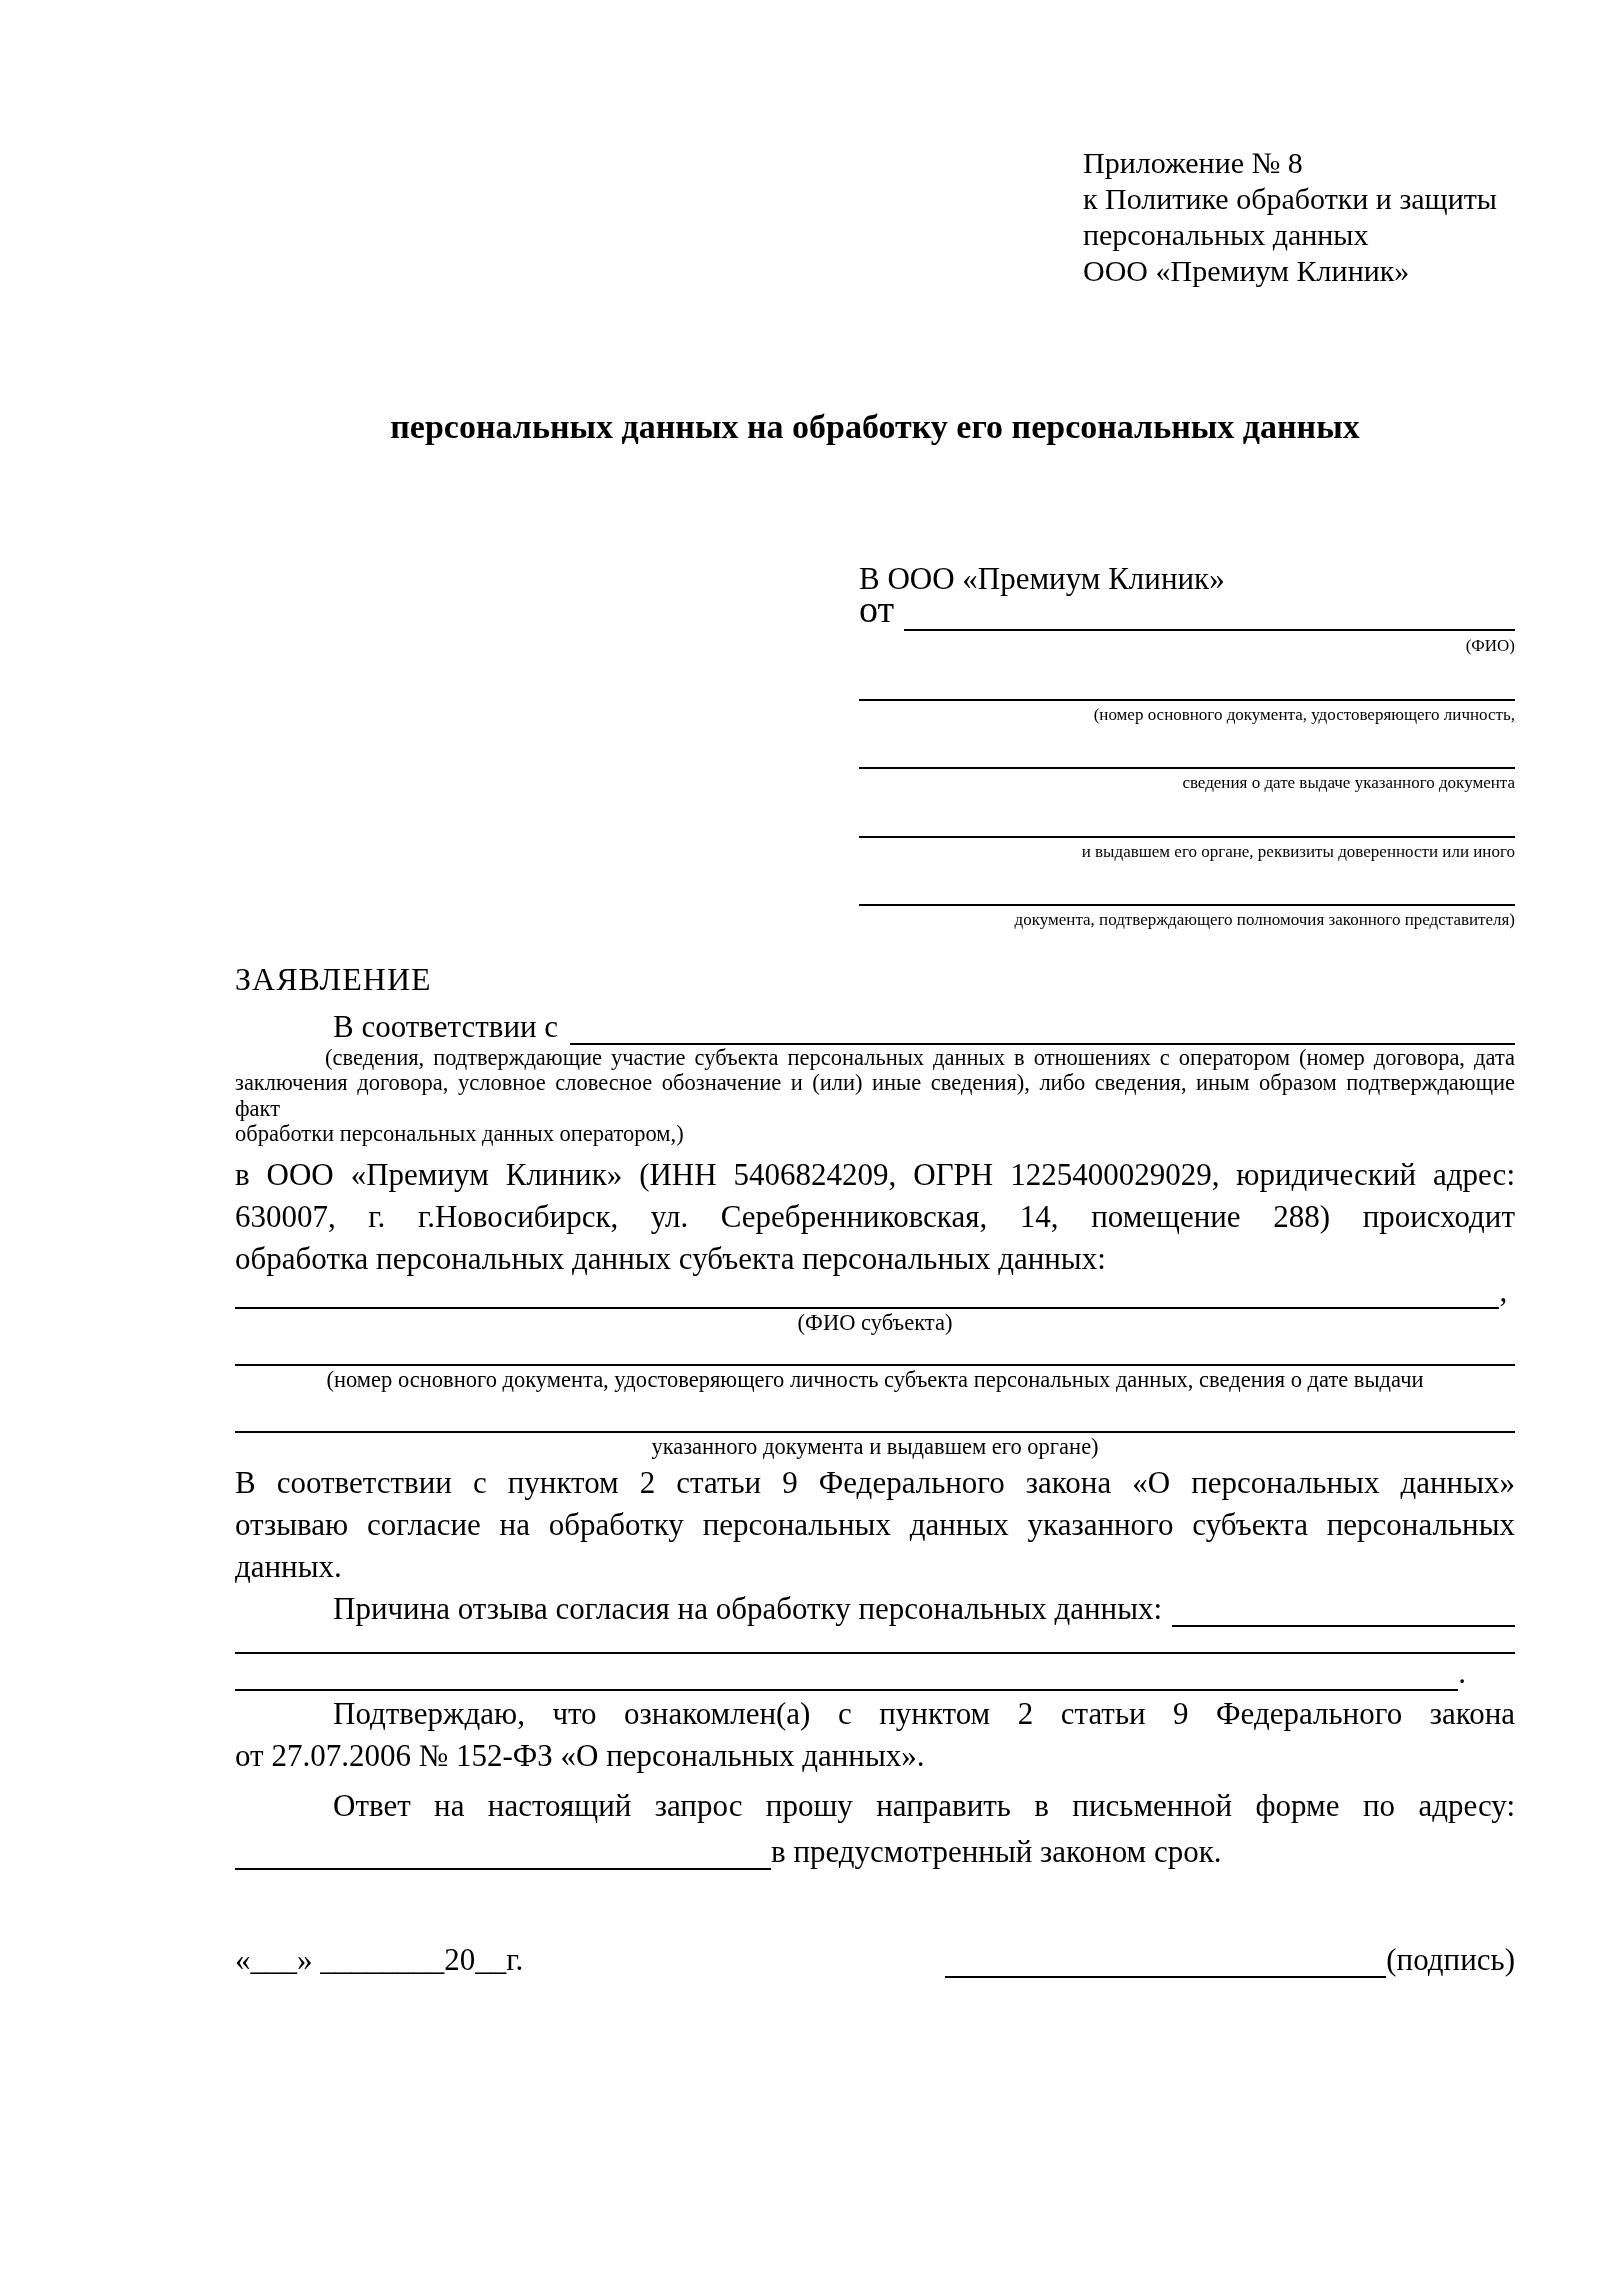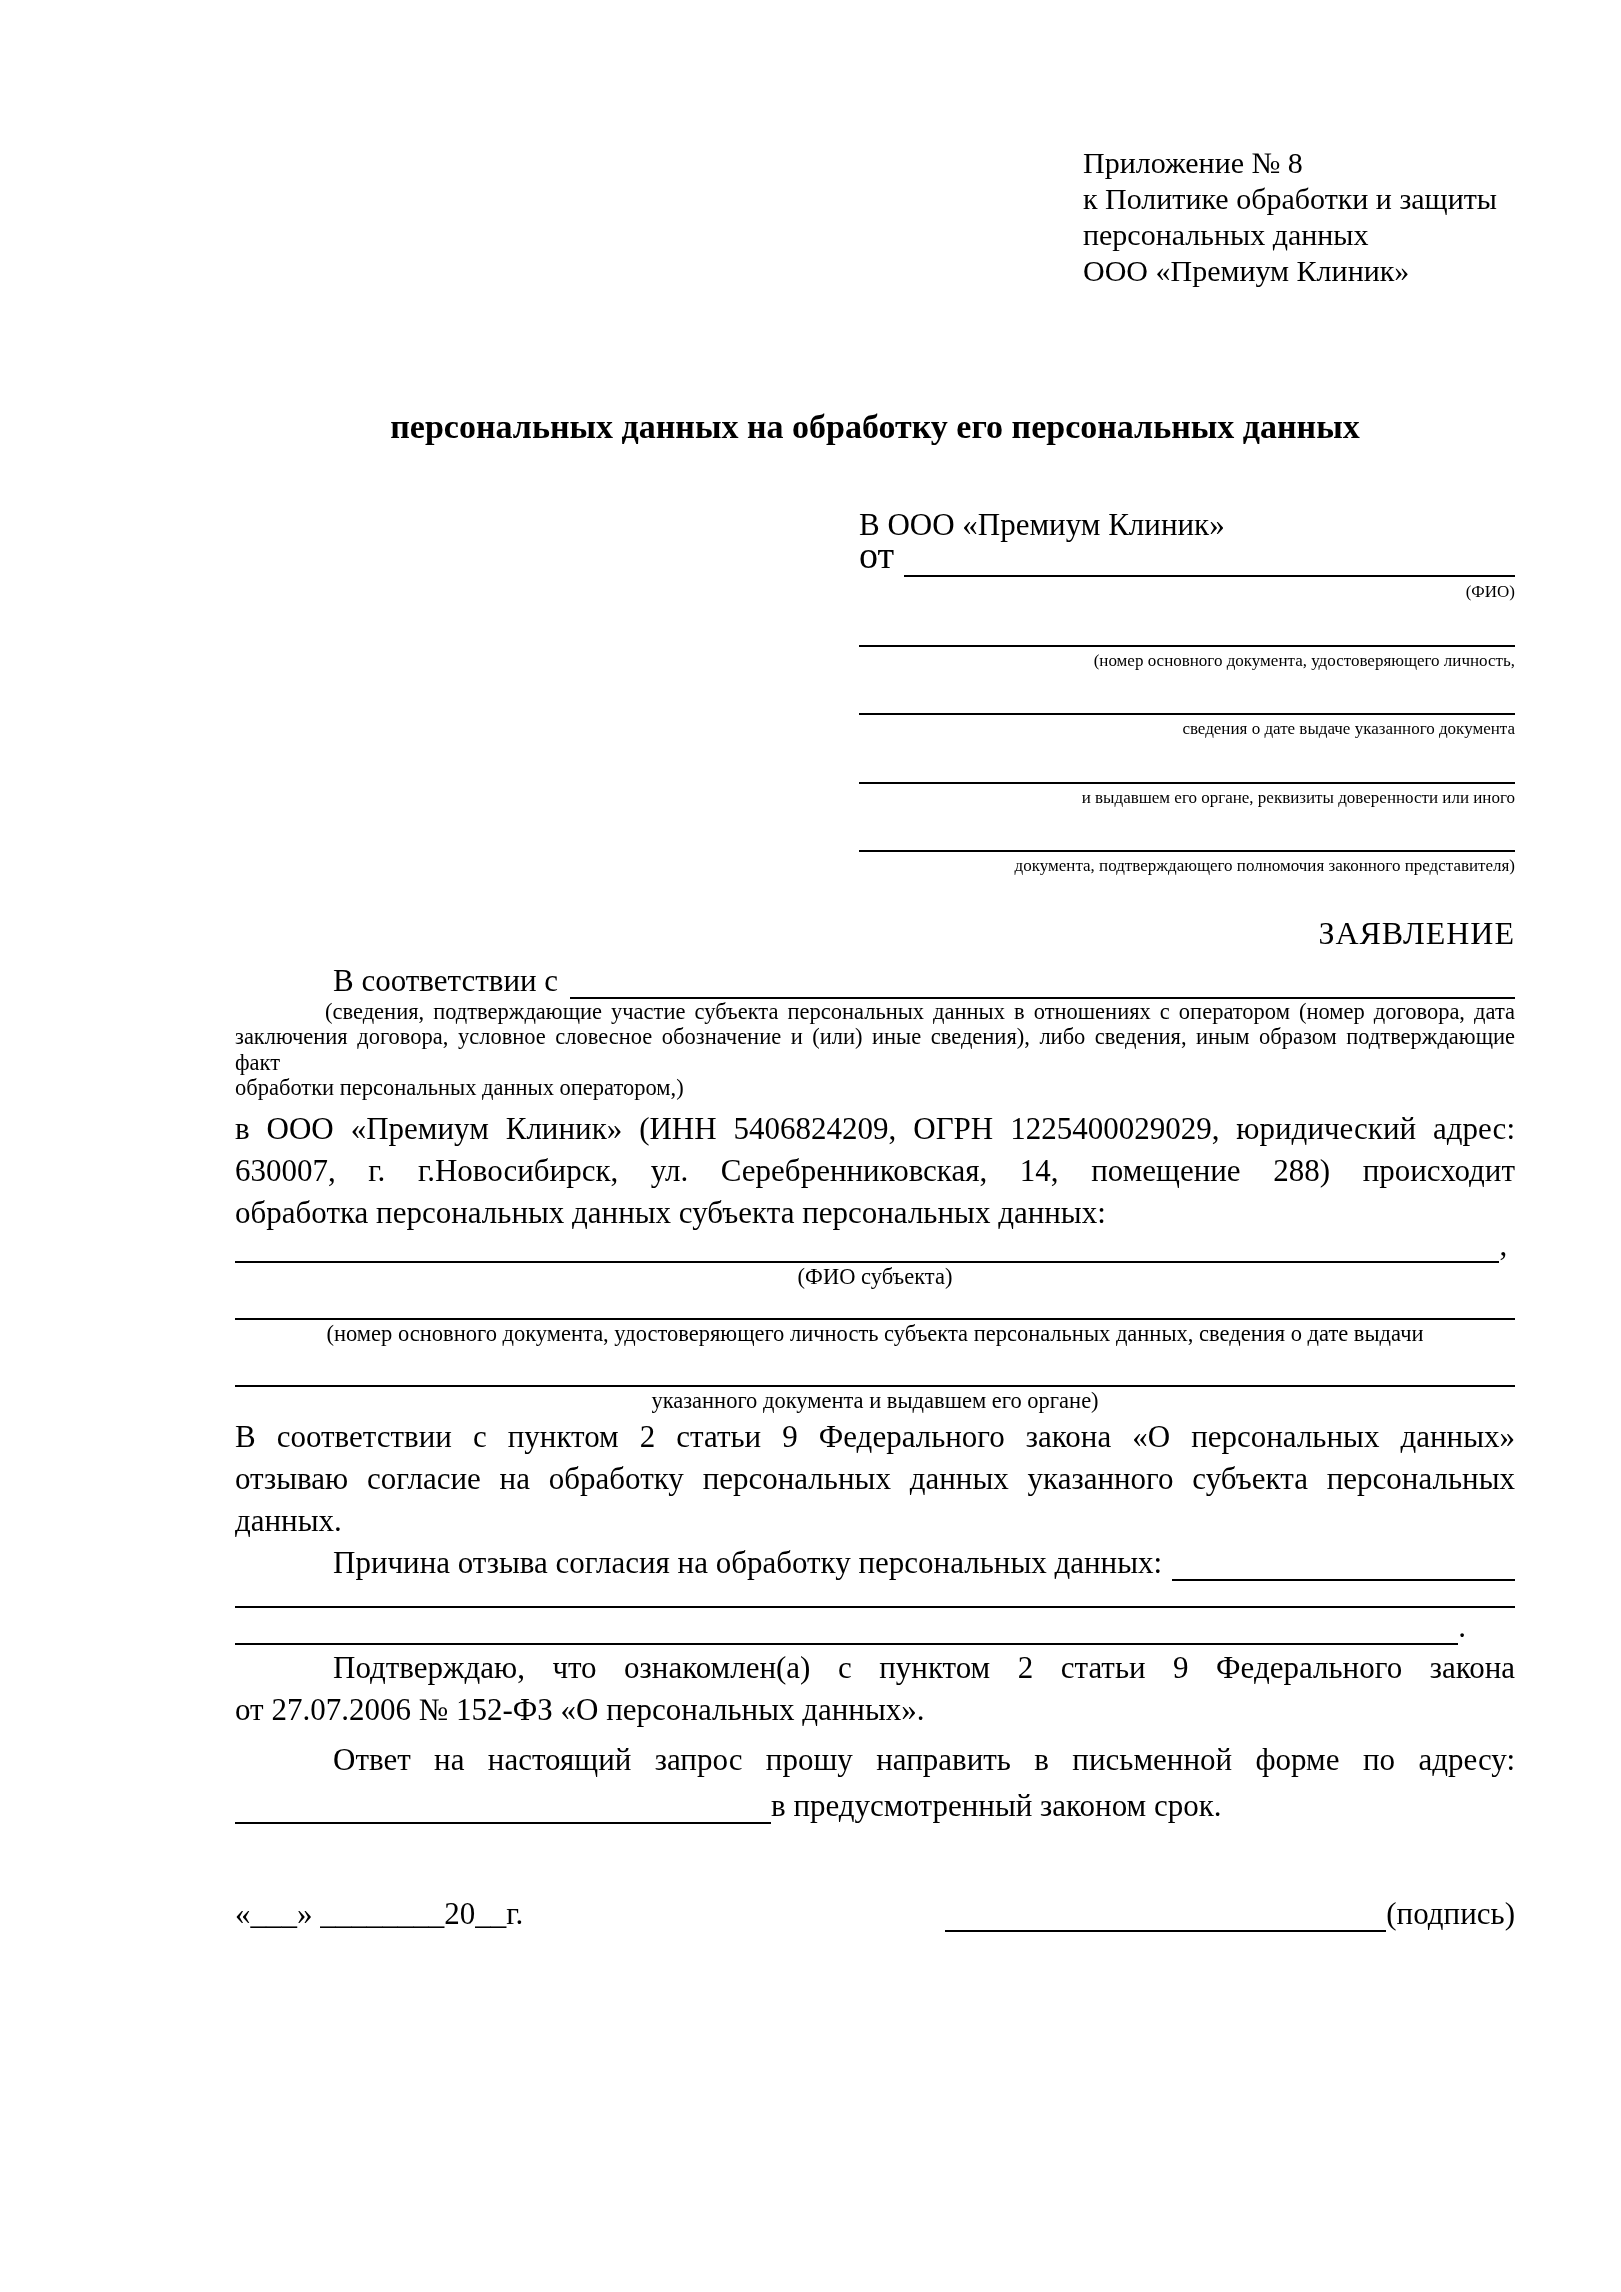--- a/index.html
+++ b/index.html
@@ -12,30 +12,30 @@
     box-sizing:border-box;
     width:1621px; height:2293px;
     padding:0 106px 0 235px;
   }
   
   .appendix { margin:145px 0 0 848px; font-size:30px; line-height:36px; }
   .appendix div { white-space:nowrap; }
   
   .title { margin-top:116px; text-align:center; font-weight:bold; font-size:34px; line-height:44px; }
   
-  .addressee { margin:56px 0 0 624px; width:656px; }
+  .addressee { margin:110px 0 0 624px; width:656px; }
   .addr-to { font-size:31px; line-height:39px; }
   .from-row { display:flex; align-items:flex-end; height:31px; margin-top:2px; font-size:38px; }
   .fill { flex:1 1 auto; border-bottom:2.9px solid #000; }
   .from-row .fill { margin-left:9.8px; }
   .small-caption { font-size:17px; line-height:27.4px; text-align:right; white-space:nowrap; }
   .fio-cap { line-height:29px; }
   .write-line { height:39px; border-bottom:2.9px solid #000; }
   
-  .heading { margin-top:33px; font-size:32px; line-height:41px; text-align:right; letter-spacing:1px; }
+  .heading { margin-top:25px; font-size:32px; line-height:41px; text-align:left; letter-spacing:1px; }
   .intro-row { display:flex; align-items:flex-end; height:41px; margin-top:3.9px; padding-left:98px; font-size:31px; }
   .intro-row .fill { margin-left:11.8px; }
   .fine-print { font-size:22.5px; line-height:25.5px; }
   .fine-print .fp-line { text-align:justify; }
   .fp-indent { padding-left:90px; }
   .jl { text-align-last:justify; }
   .para { font-size:31px; line-height:42px; }
   .para .p-line { text-align:justify; }
   .mt8 { margin-top:7.8px; }
   .mt6 { margin-top:2px; }

